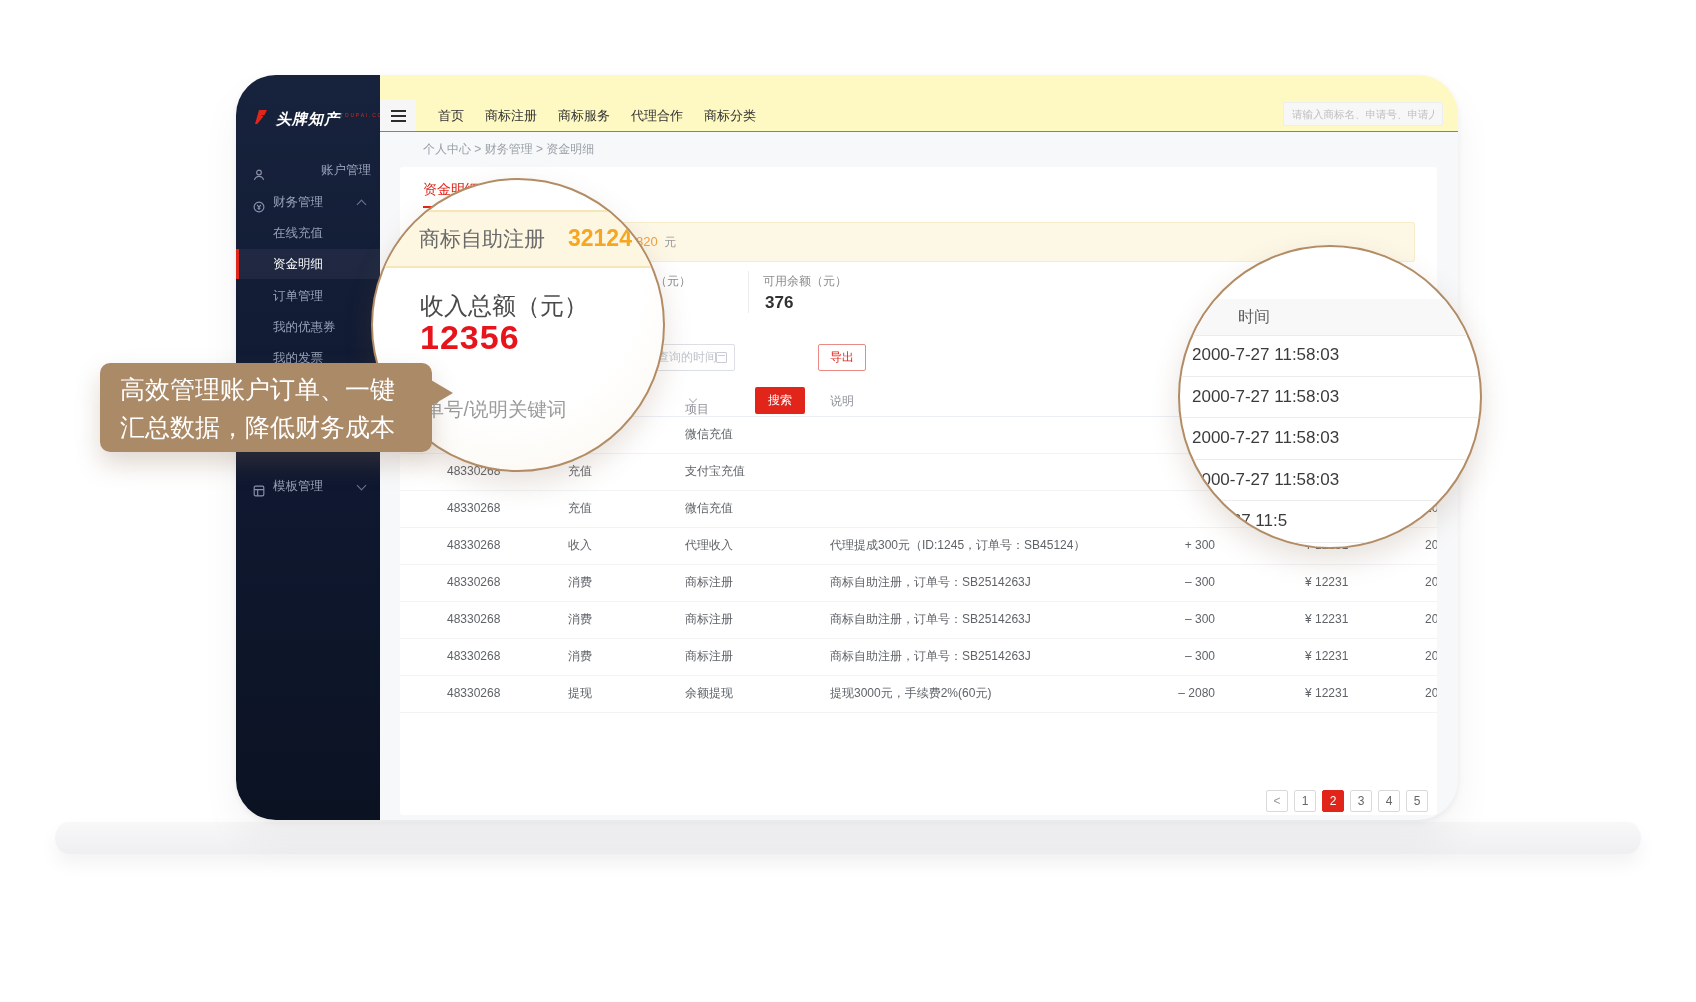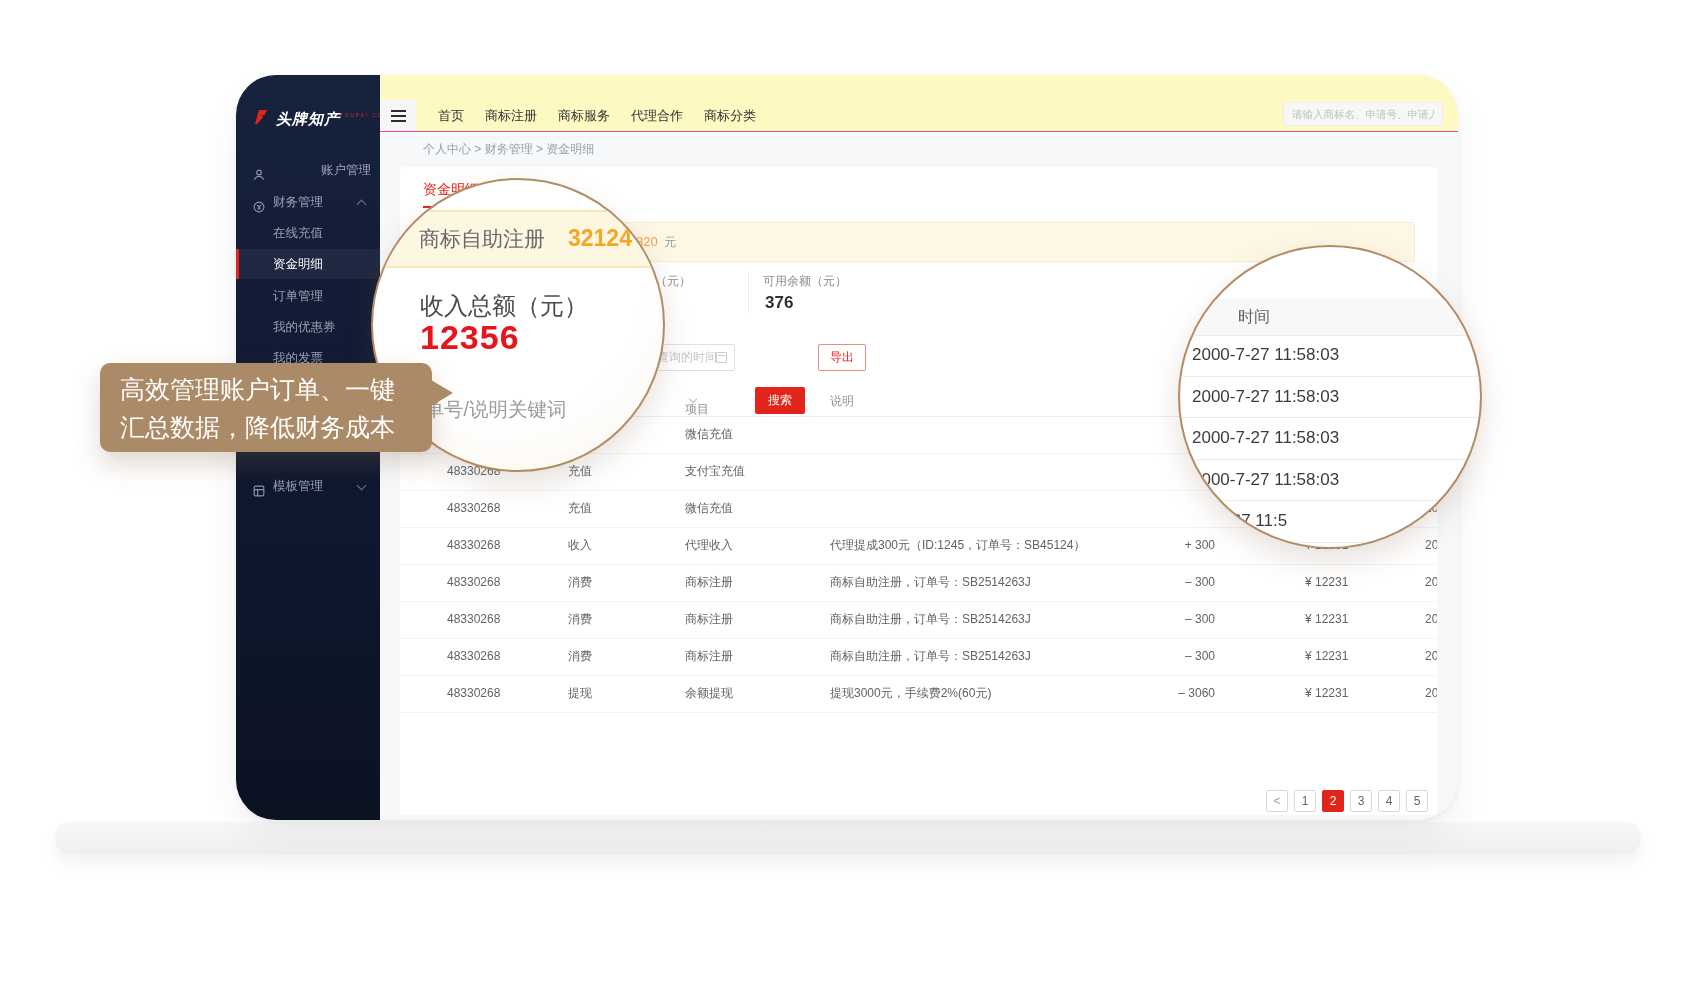--- a/index.html
+++ b/index.html
@@ -279,21 +279,21 @@
             <span class="tc c-desc">商标自助注册，订单号：SB2514263J</span>
             <span class="tc c-amount">– 300</span>
             <span class="tc c-balance">¥ 12231</span>
             <span class="tc c-time">2000-7-27 11:58:03</span>
           </div>
           <div class="trow">
             <span class="tc c-order">48330268</span>
             <span class="tc c-type">提现</span>
             <span class="tc c-project">余额提现</span>
             <span class="tc c-desc">提现3000元，手续费2%(60元)</span>
-            <span class="tc c-amount">– 3060</span>
+            <span class="tc c-amount">– 2080</span>
             <span class="tc c-balance">¥ 12231</span>
             <span class="tc c-time">2000-7-27 11:58:03</span>
           </div>
         </div>
 
       <div class="pager" id="pager">
           <div class="pbox prev">&lt;</div>
           <div class="pbox">1</div>
           <div class="pbox act">2</div>
           <div class="pbox">3</div>

